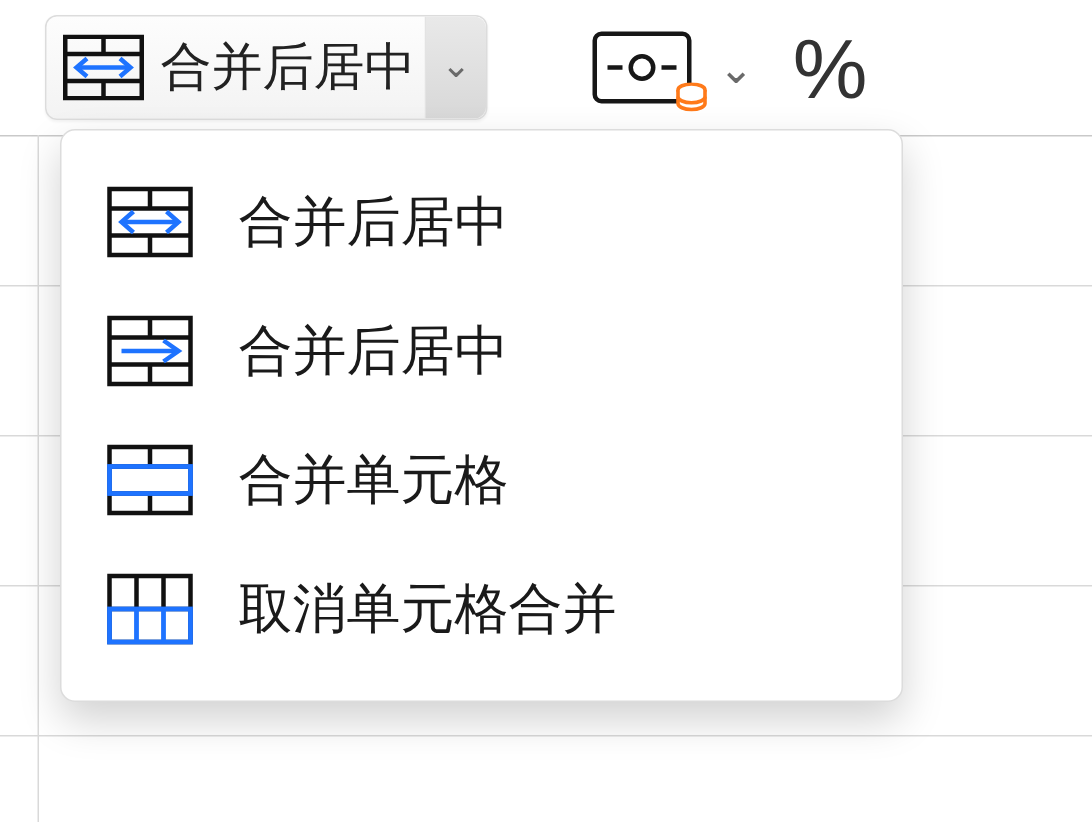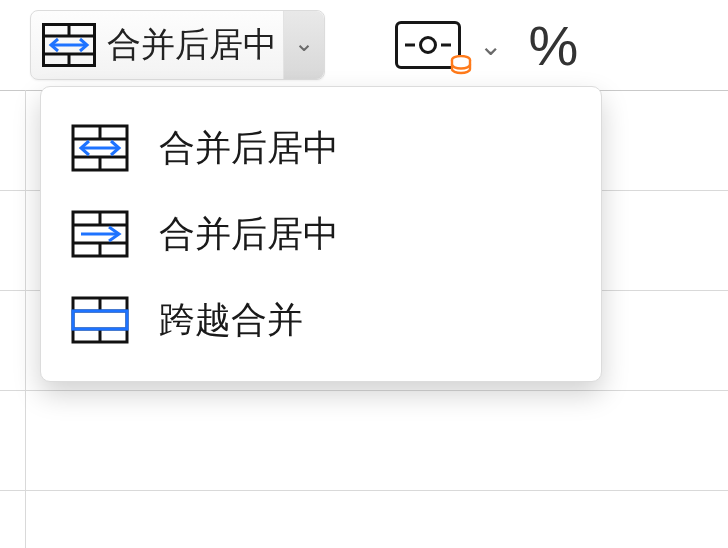--- a/index.html
+++ b/index.html
@@ -252,17 +252,31 @@
     <span class="ic">
       <svg width="58" height="48" viewBox="0 0 58 48">
         <rect x="2" y="2" width="54" height="44" fill="none" stroke="#111" stroke-width="3"></rect>
         <line x1="2" y1="15" x2="56" y2="15" stroke="#111" stroke-width="3"></line>
         <line x1="2" y1="33" x2="56" y2="33" stroke="#111" stroke-width="3"></line>
         <line x1="29" y1="2" x2="29" y2="15" stroke="#111" stroke-width="3"></line>
         <line x1="29" y1="33" x2="29" y2="46" stroke="#111" stroke-width="3"></line>
         <rect x="2" y="15" width="54" height="18" fill="none" stroke="#1e73ff" stroke-width="3.2"></rect>
       </svg>
     </span>
-    <span class="txt">跨越合并</span>
-  </div>
-
+    <span class="txt">合并单元格</span>
+  </div>
+
+  <div class="item">
+    <span class="ic">
+      <svg width="58" height="48" viewBox="0 0 58 48">
+        <rect x="2" y="2" width="54" height="44" fill="none" stroke="#111" stroke-width="3"></rect>
+        <line x1="2" y1="24" x2="56" y2="24" stroke="#111" stroke-width="3"></line>
+        <line x1="20" y1="2" x2="20" y2="24" stroke="#111" stroke-width="3"></line>
+        <line x1="38" y1="2" x2="38" y2="24" stroke="#111" stroke-width="3"></line>
+        <rect x="2" y="24" width="54" height="22" fill="none" stroke="#1e73ff" stroke-width="3.2"></rect>
+        <line x1="20" y1="24" x2="20" y2="46" stroke="#1e73ff" stroke-width="3.2"></line>
+        <line x1="38" y1="24" x2="38" y2="46" stroke="#1e73ff" stroke-width="3.2"></line>
+      </svg>
+    </span>
+    <span class="txt">取消单元格合并</span>
+  </div>
 
 </div>
 
 </body></html>

